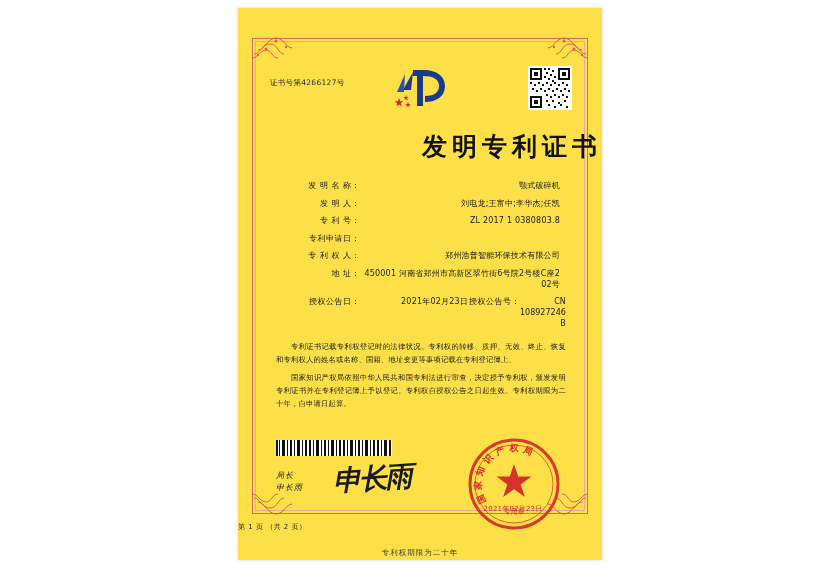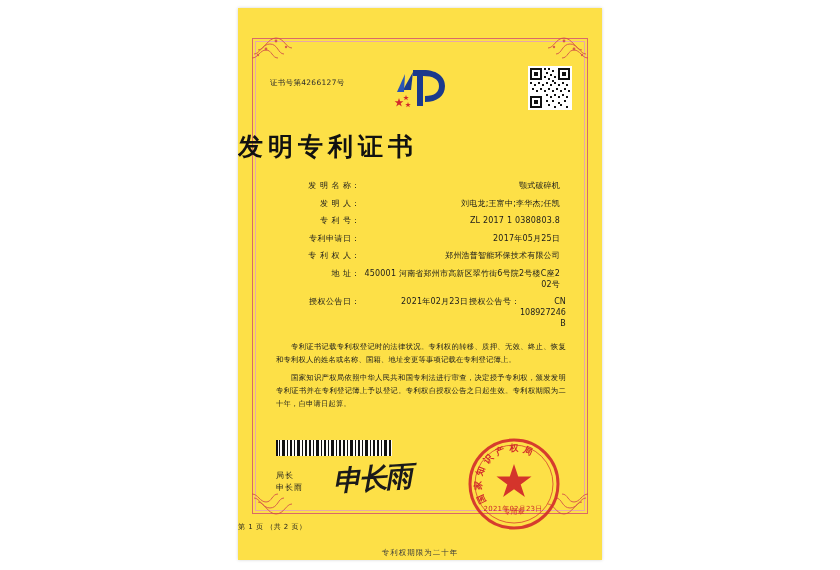--- a/index.html
+++ b/index.html
@@ -86,21 +86,21 @@
     background-color: #ffffff;
   }
   .qr svg { display:block; }
 
   
   .title {
     position: absolute;
     left: 0;
     right: 0;
     top: 122px;
-    text-align: left;
+    text-align: right;
     font-size: 25px;
     font-weight: bold;
     letter-spacing: 5px;
     color: #111111;
     font-family: "DejaVu Sans", sans-serif;
   }
 
   
   .fields {
     position: absolute;
@@ -171,20 +171,21 @@
 
   
   .sig-block {
     position: absolute;
     left: 38px;
     top: 462px;
     font-size: 8px;
     line-height: 12px;
     color: #1b1b1b;
     letter-spacing: 1px;
+    font-style: italic;
   }
   .sig-script {
     position: absolute;
     left: 95px;
     top: 452px;
     font-family: "DejaVu Serif", serif;
     font-size: 28px;
     font-style: italic;
     font-weight: bold;
     color: #1a1a1a;
@@ -381,21 +382,20 @@
         <div class="field-value">刘电龙;王富中;李华杰;任凯</div>
       </div>
 
       <div class="field-row">
         <div class="field-label">专 利 号：</div>
         <div class="field-value">ZL 2017 1 0380803.8</div>
       </div>
 
       <div class="field-row">
         <div class="field-label">专利申请日：</div>
-        <div class="field-value">2017年05月25日</div>
       </div>
 
       <div class="field-row">
         <div class="field-label">专 利 权 人：</div>
         <div class="field-value">郑州浩普智能环保技术有限公司</div>
       </div>
 
       <div class="field-row">
         <div class="field-label">地          址：</div>
         <div class="field-value">450001 河南省郑州市高新区翠竹街6号院2号楼C座202号</div>

